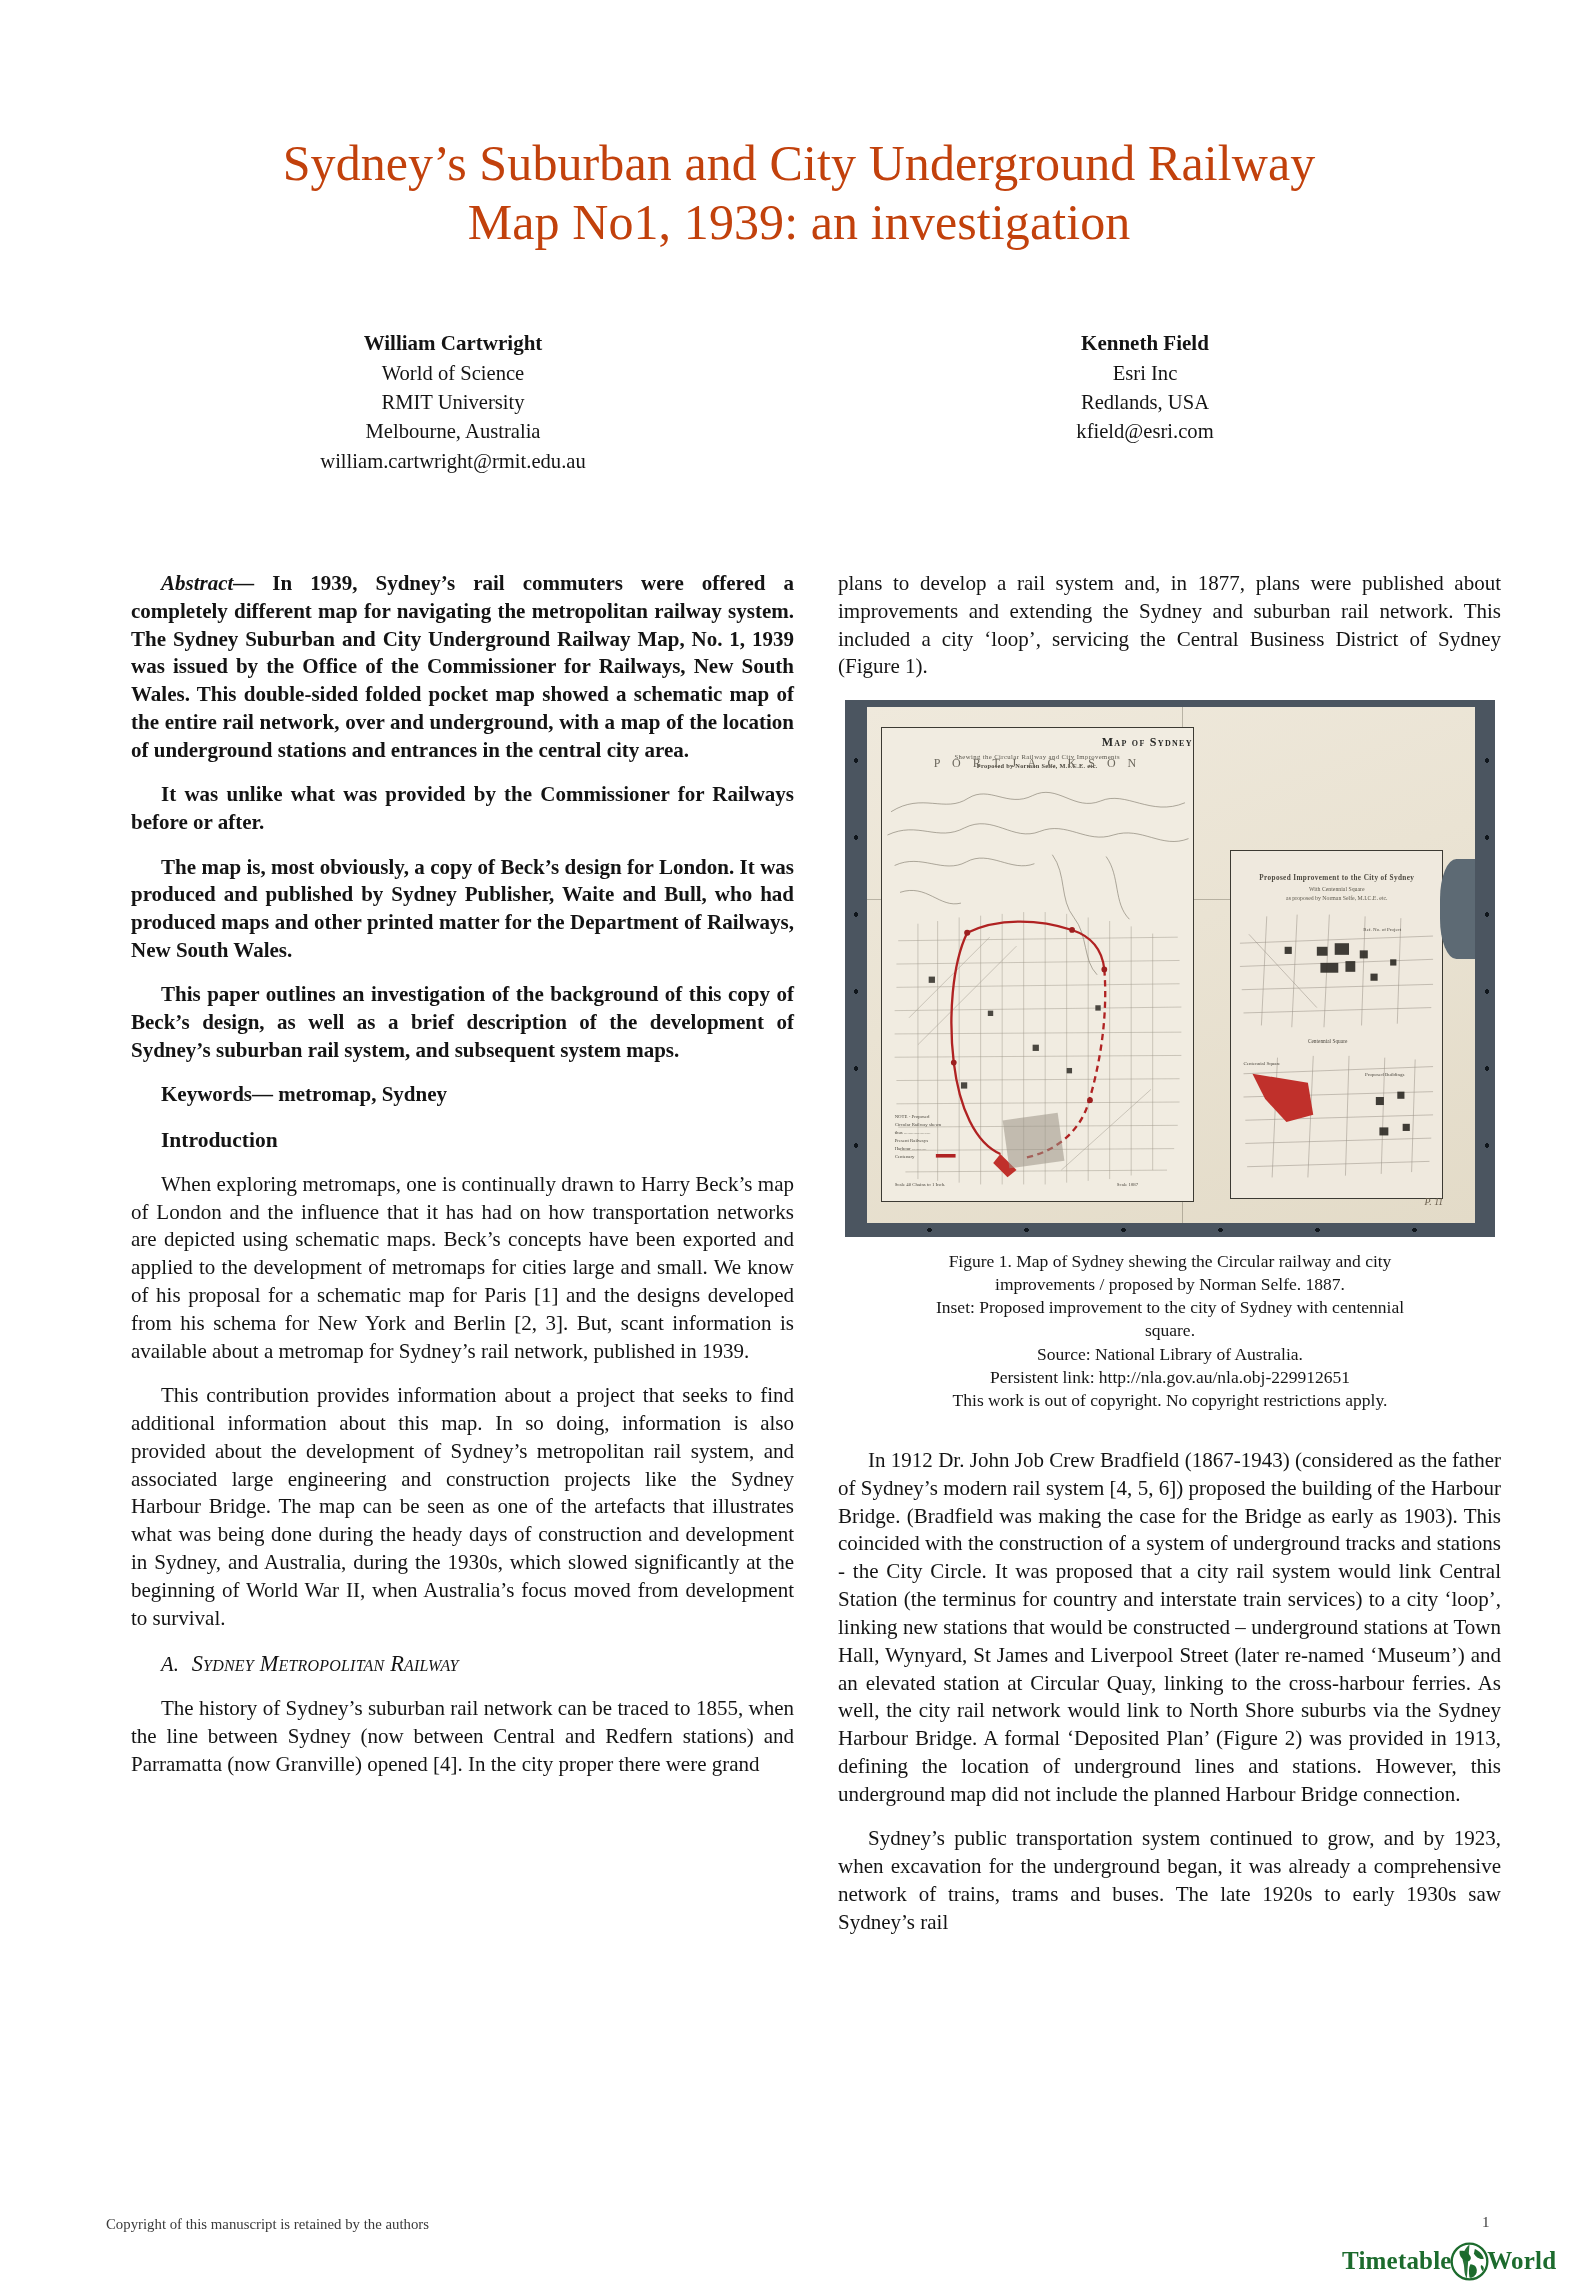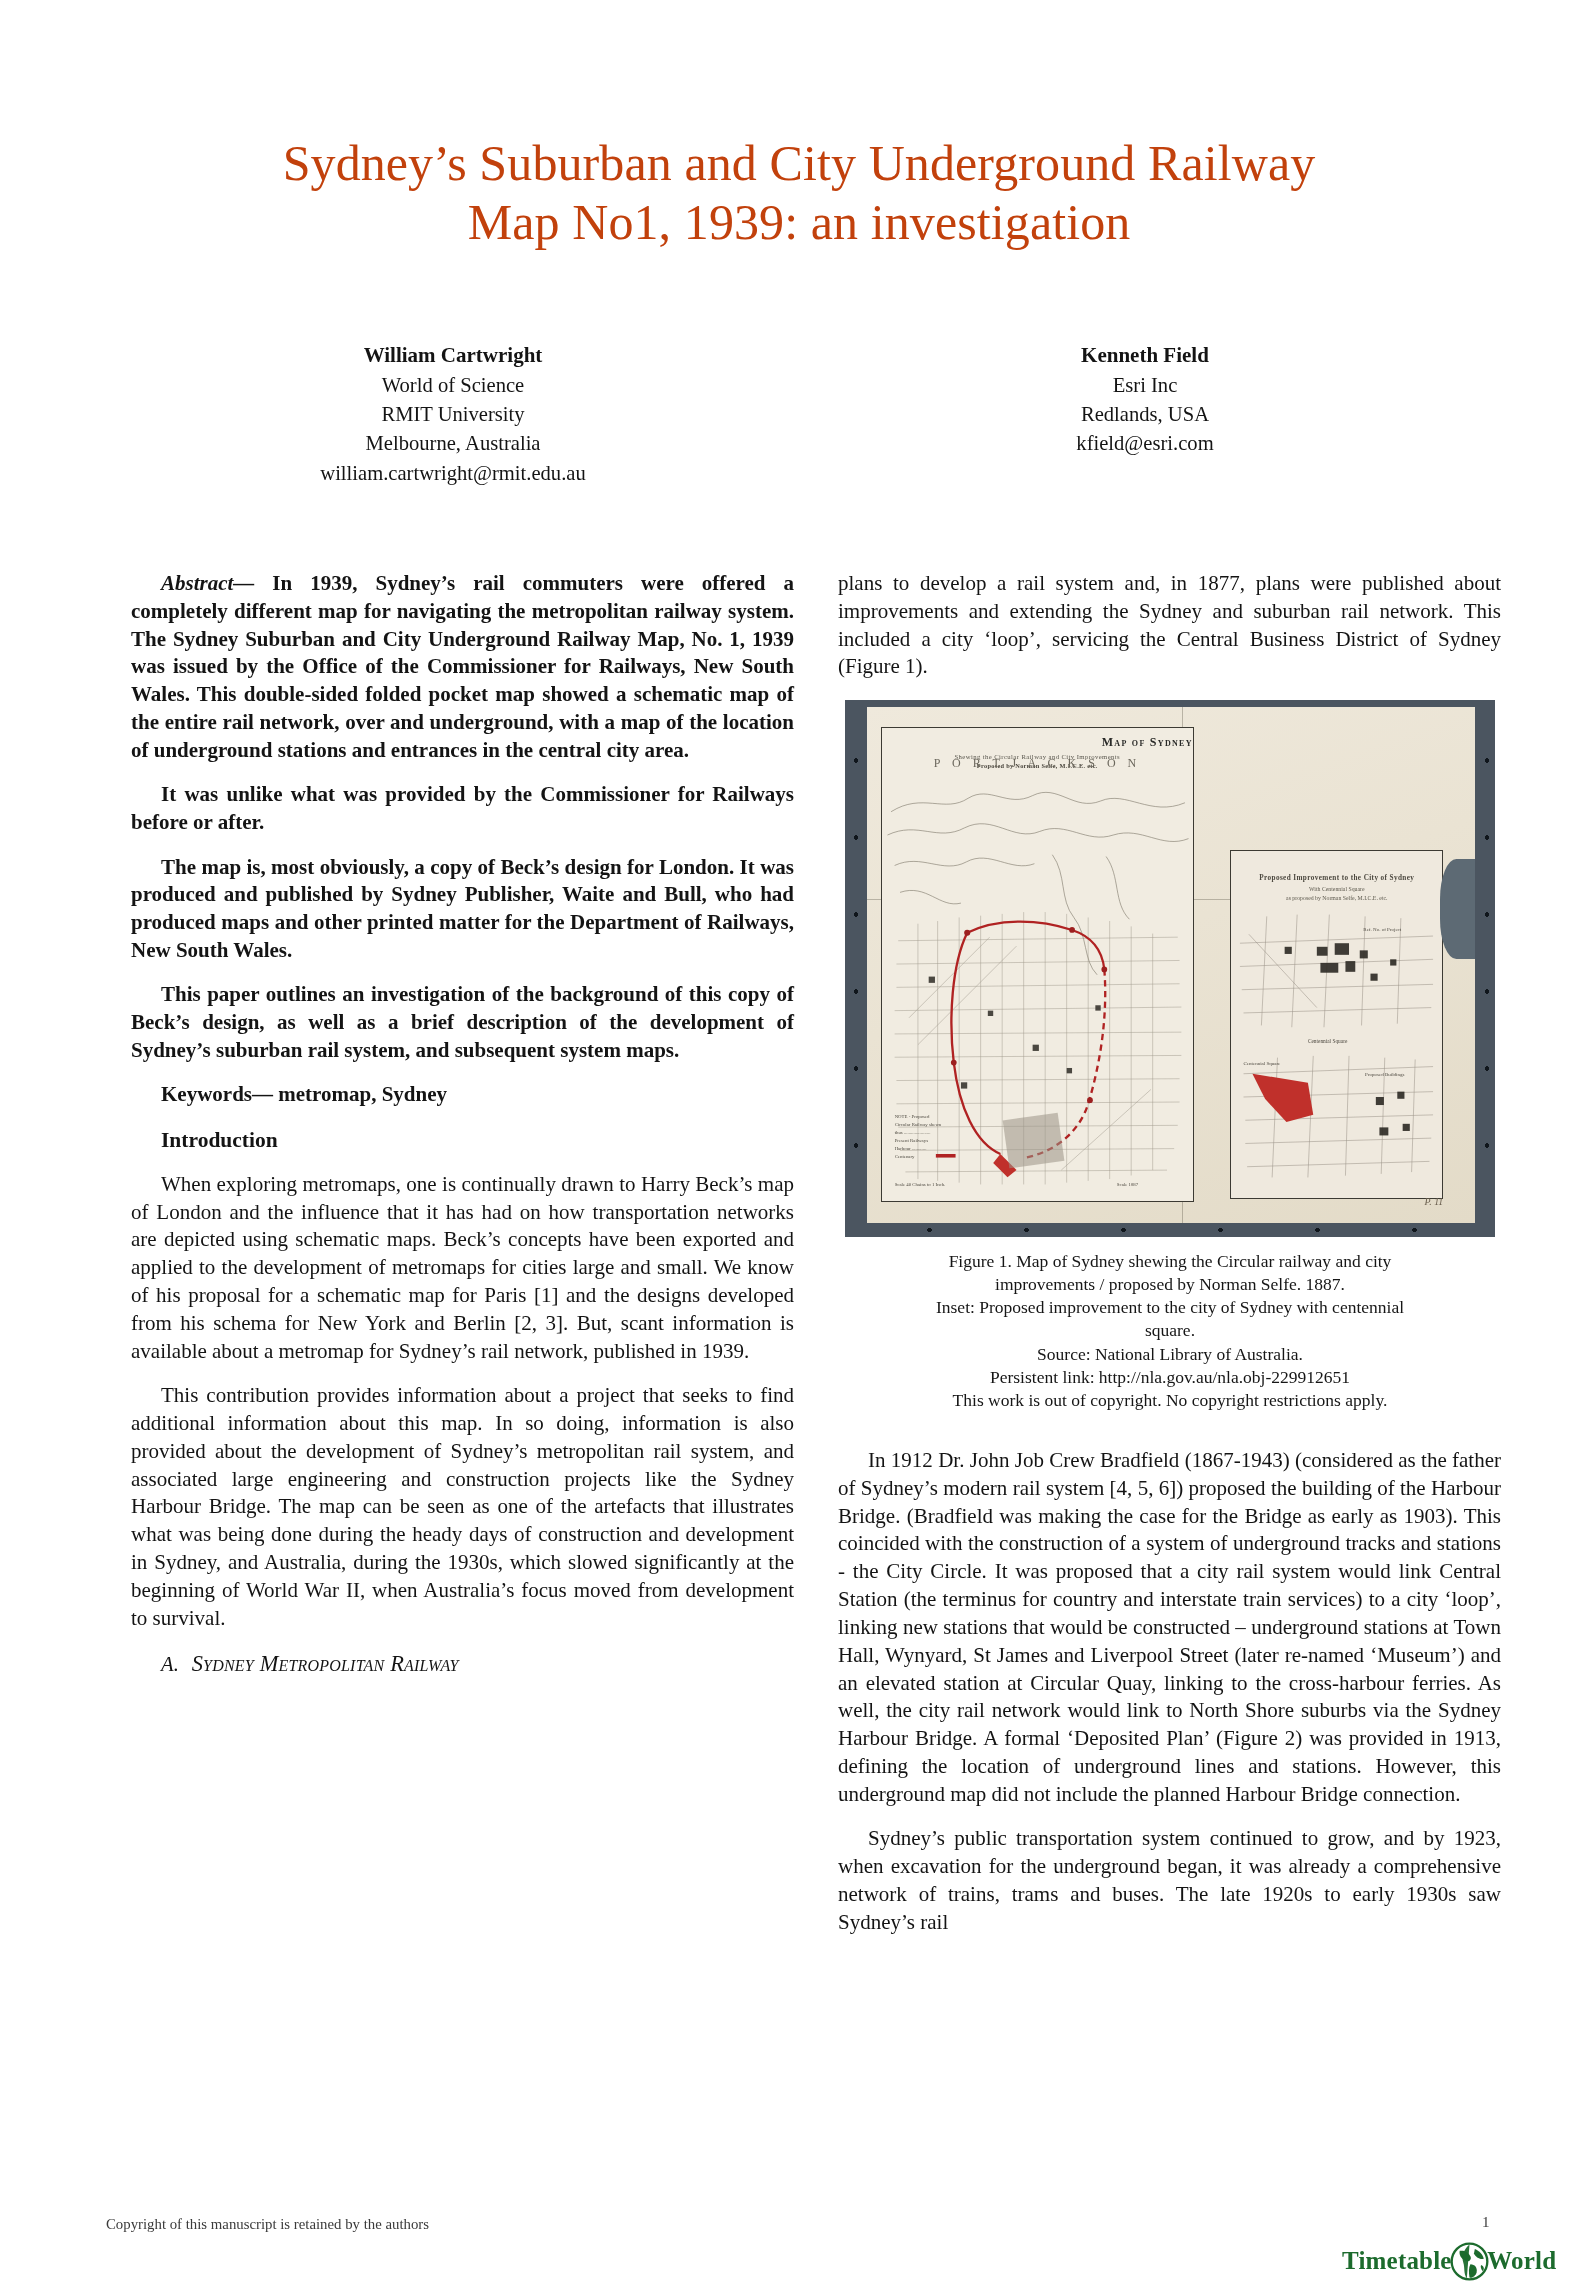--- a/index.html
+++ b/index.html
@@ -35,21 +35,21 @@
     line-height: 1.18;
     font-weight: 400;
     letter-spacing: 0.1px;
     margin: 0;
     color: #c2410c;
   }
 
   
   .authors {
     position: absolute;
-    top: 341px;
+    top: 329px;
     left: 107px;
     width: 1384px;
     display: flex;
   }
   .author-col {
     width: 50%;
     text-align: center;
     font-size: 20.6px;
     line-height: 1.42;
     color: #141414;
@@ -295,20 +295,21 @@
   <div class="col col-left">
     <p class="abstract-p"><span class="abstract-lead">Abstract—</span><span> In 1939, Sydney’s rail commuters were offered a completely different map for navigating the metropolitan railway system.  The Sydney Suburban and City Underground Railway Map, No. 1, 1939 was issued by the Office of the Commissioner for Railways, New South Wales.  This double-sided folded pocket map showed a schematic map of the entire rail network, over and underground, with a map of the location of underground stations and entrances in the central city area.</span></p>
     <p class="abstract-p">It was unlike what was provided by the Commissioner for Railways before or after.</p>
     <p class="abstract-p">The map is, most obviously, a copy of Beck’s design for London.  It was produced and published by Sydney Publisher, Waite and Bull, who had produced maps and other printed matter for the Department of Railways, New South Wales.</p>
     <p class="abstract-p">This paper outlines an investigation of the background of this copy of Beck’s design, as well as a brief description of the development of Sydney’s suburban rail system, and subsequent system maps.</p>
     <p class="keywords">Keywords— metromap, Sydney</p>
     <p class="h-section">Introduction</p>
     <p>When exploring metromaps, one is continually drawn to Harry Beck’s map of London and the influence that it has had on how transportation networks are depicted using schematic maps.  Beck’s concepts have been exported and applied to the development of metromaps for cities large and small.  We know of his proposal for a schematic map for Paris [1] and the designs developed from his schema for New York and Berlin [2, 3].  But, scant information is available about a metromap for Sydney’s rail network, published in 1939.</p>
     <p>This contribution provides information about a project that seeks to find additional information about this map.  In so doing, information is also provided about the development of Sydney’s metropolitan rail system, and associated large engineering and construction projects like the Sydney Harbour Bridge.  The map can be seen as one of the artefacts that illustrates what was being done during the heady days of construction and development in Sydney, and Australia, during the 1930s, which slowed significantly at the beginning of World War II, when Australia’s focus moved from development to survival.</p>
     <p class="h-subsection"><span class="lbl">A.</span><span class="sc">Sydney Metropolitan Railway</span></p>
+    <p>The history of Sydney’s suburban rail network can be traced to 1855, when the line between Sydney (now between Central and Redfern stations) and Parramatta (now Granville) opened [4].  In the city proper there were grand</p>
   </div>
 
   <div class="col col-right" style="height:133px; overflow:hidden;">
     <p style="text-indent:0;">plans to develop a rail system and, in 1877, plans were published about improvements and extending the Sydney and suburban rail network.  This included a city ‘loop’, servicing the Central Business District of Sydney (Figure 1).</p>
   </div>
 
   <div class="figure">
     <div class="fig-frame">
       <div class="dots-v left"></div>
       <div class="dots-v right"></div>

